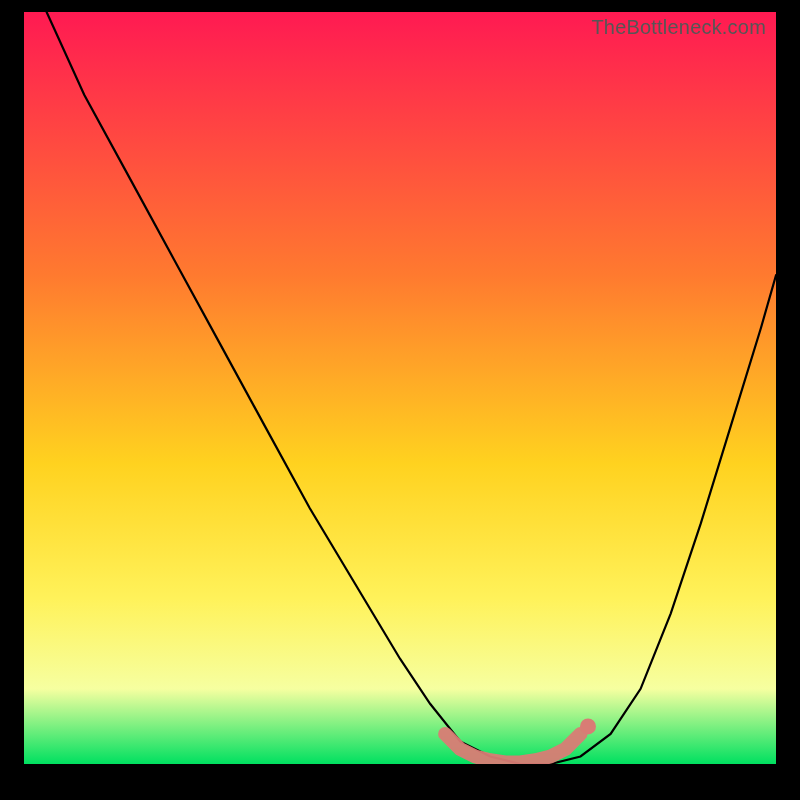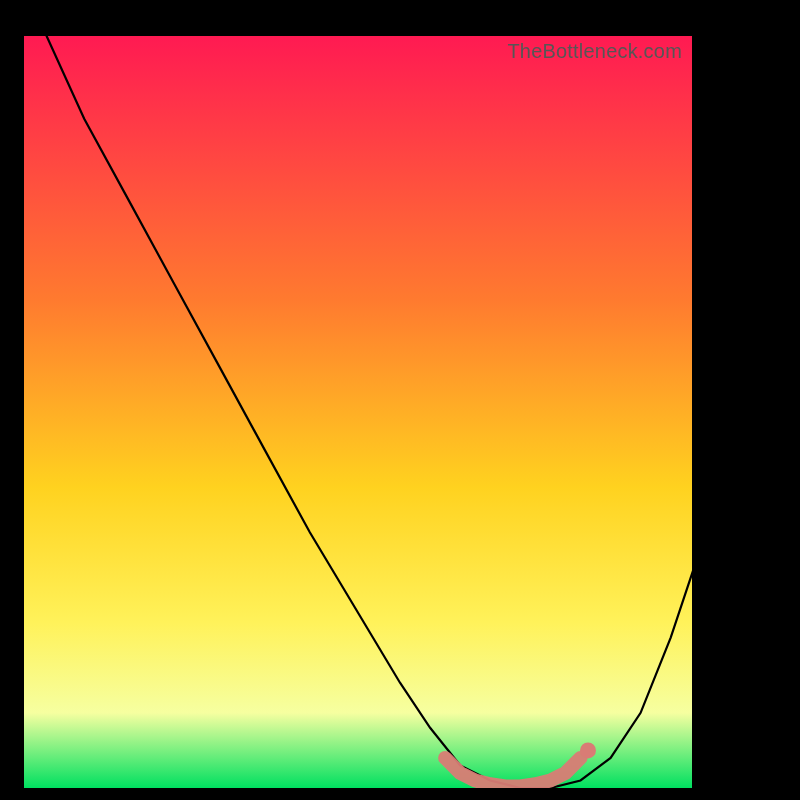--- a/index.html
+++ b/index.html
@@ -6,22 +6,22 @@
     margin: 0;
     padding: 0;
     width: 800px;
     height: 800px;
     background: #000;
     overflow: hidden;
   }
   .frame {
     position: absolute;
     left: 24px;
-    top: 36px;
-    width: 668px;
+    top: 12px;
+    width: 752px;
     height: 752px;
     background: #000;
   }
   .gradient {
     position: absolute;
     left: 0;
     top: 0;
     width: 100%;
     height: 100%;
   }

